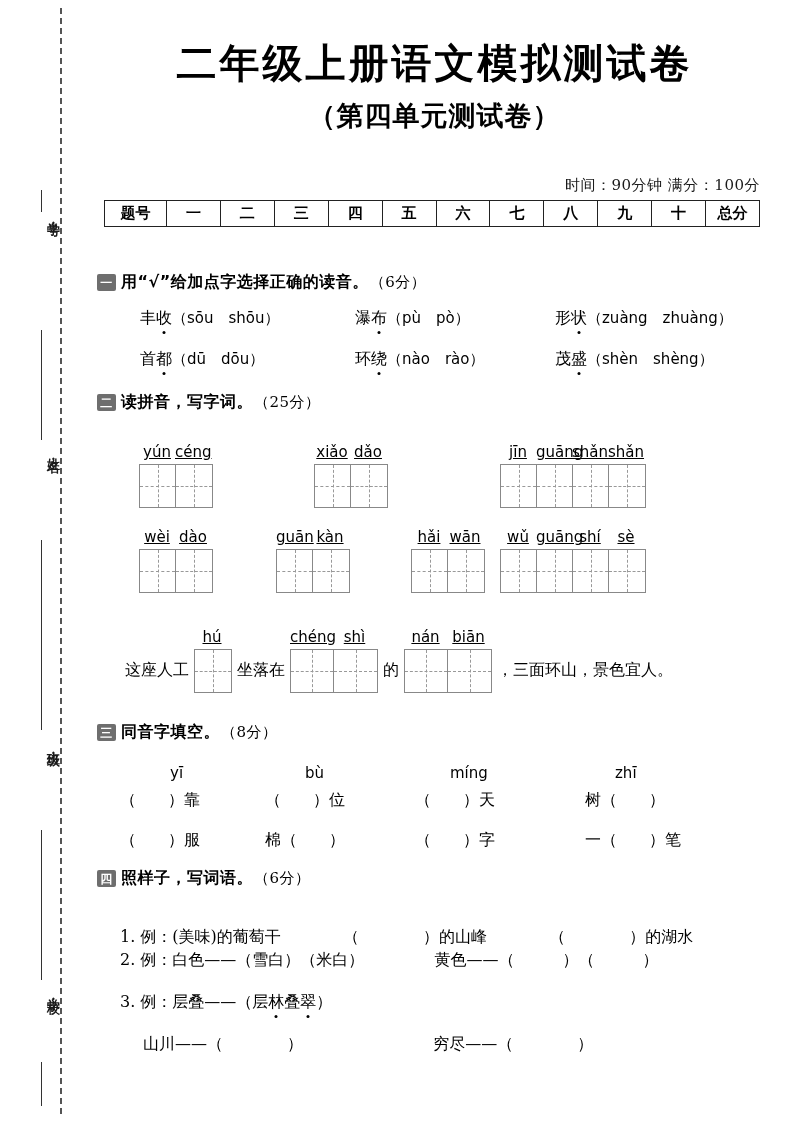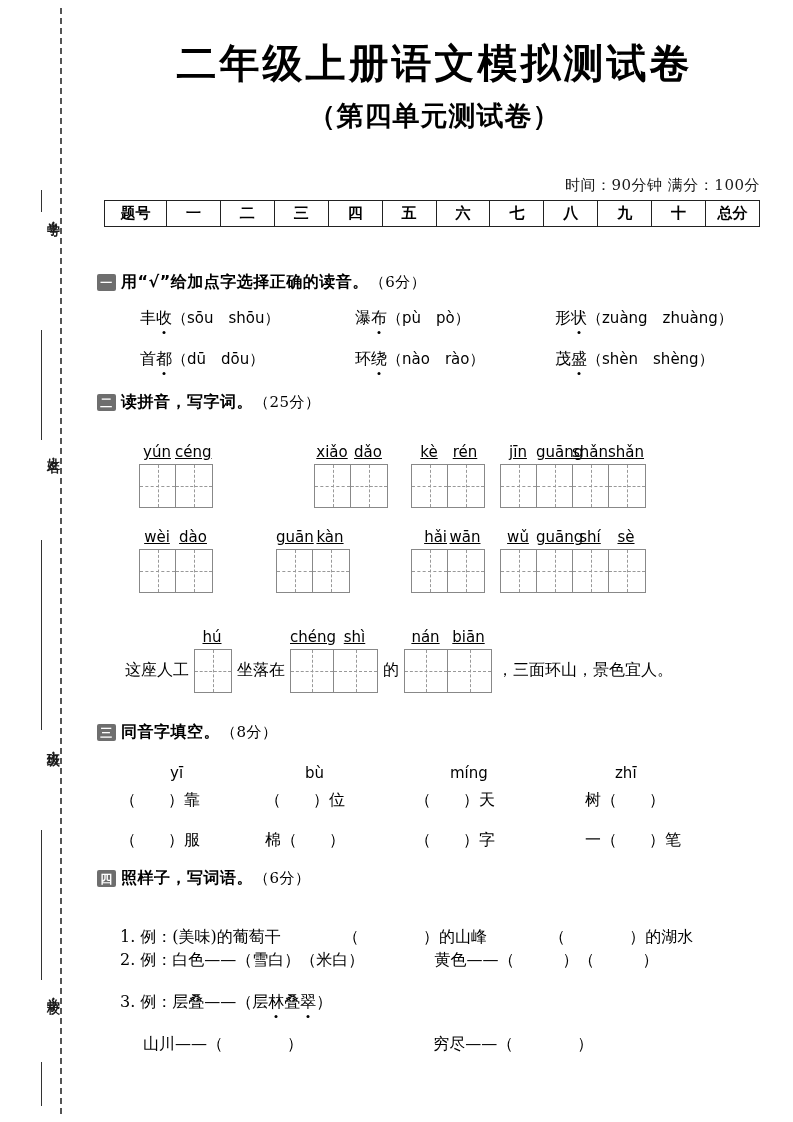--- a/index.html
+++ b/index.html
@@ -277,30 +277,20 @@
     <div class="grid-pinyin">
       <span style="width:36px;">xiǎo</span>
       <span style="width:36px;">dǎo</span>
     </div>
     <div class="tzg">
       <div class="cell"></div>
       <div class="cell"></div>
     </div>
   </div>
 
-  <div class="grid-group" style="left:411px; top:443px;">
-    <div class="grid-pinyin">
-      <span style="width:36px;">kè</span>
-      <span style="width:36px;">rén</span>
-    </div>
-    <div class="tzg">
-      <div class="cell"></div>
-      <div class="cell"></div>
-    </div>
-  </div>
 
   <div class="grid-group" style="left:500px; top:443px;">
     <div class="grid-pinyin">
       <span style="width:36px;">jīn</span>
       <span style="width:36px;">guāng</span>
       <span style="width:36px;">shǎn</span>
       <span style="width:36px;">shǎn</span>
     </div>
     <div class="tzg">
       <div class="cell"></div>
@@ -327,21 +317,21 @@
       <span style="width:36px;">kàn</span>
     </div>
     <div class="tzg">
       <div class="cell"></div>
       <div class="cell"></div>
     </div>
   </div>
 
   <div class="grid-group" style="left:411px; top:528px;">
     <div class="grid-pinyin">
-      <span style="width:36px;text-align:right;">hǎi</span>
+      <span style="width:36px;">hǎi</span>
       <span style="width:36px;">wān</span>
     </div>
     <div class="tzg">
       <div class="cell"></div>
       <div class="cell"></div>
     </div>
   </div>
 
   <div class="grid-group" style="left:500px; top:528px;">
     <div class="grid-pinyin">

